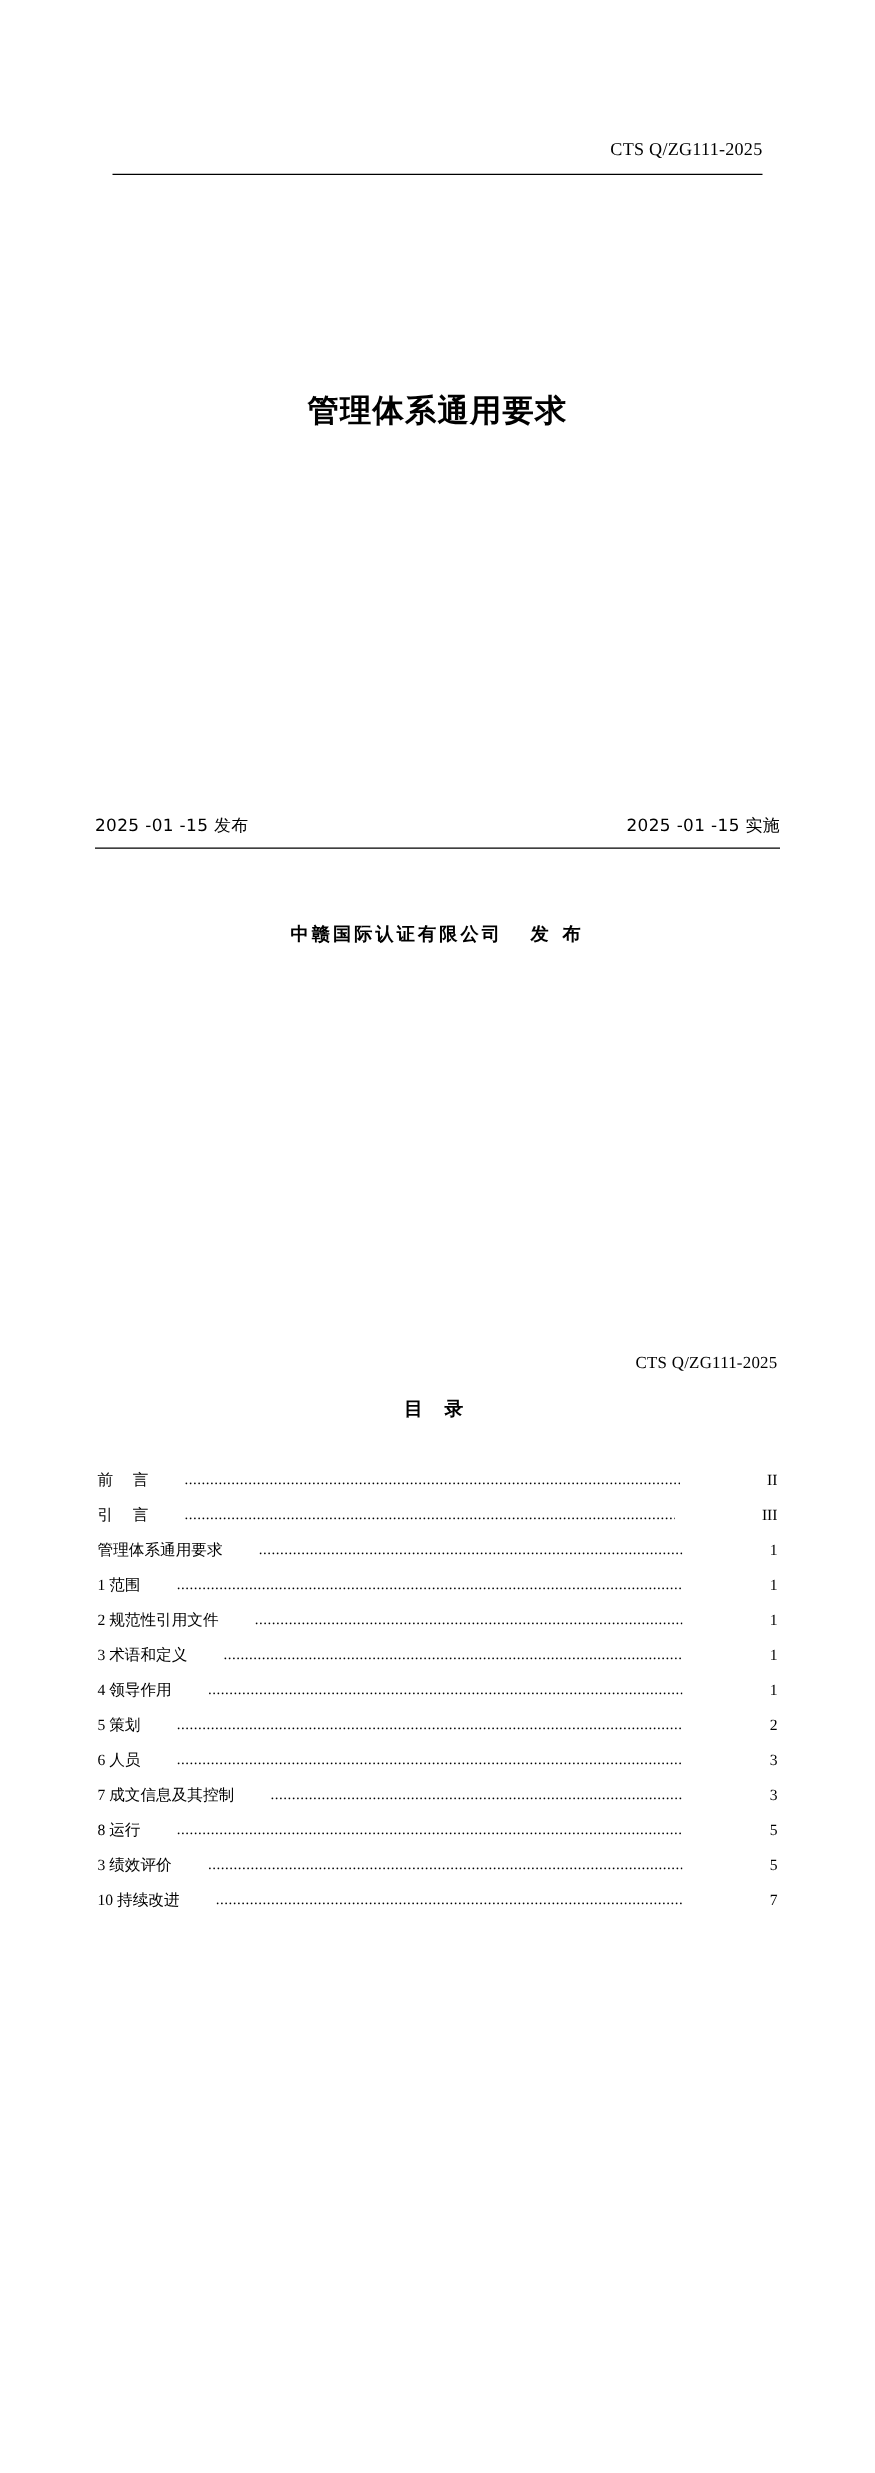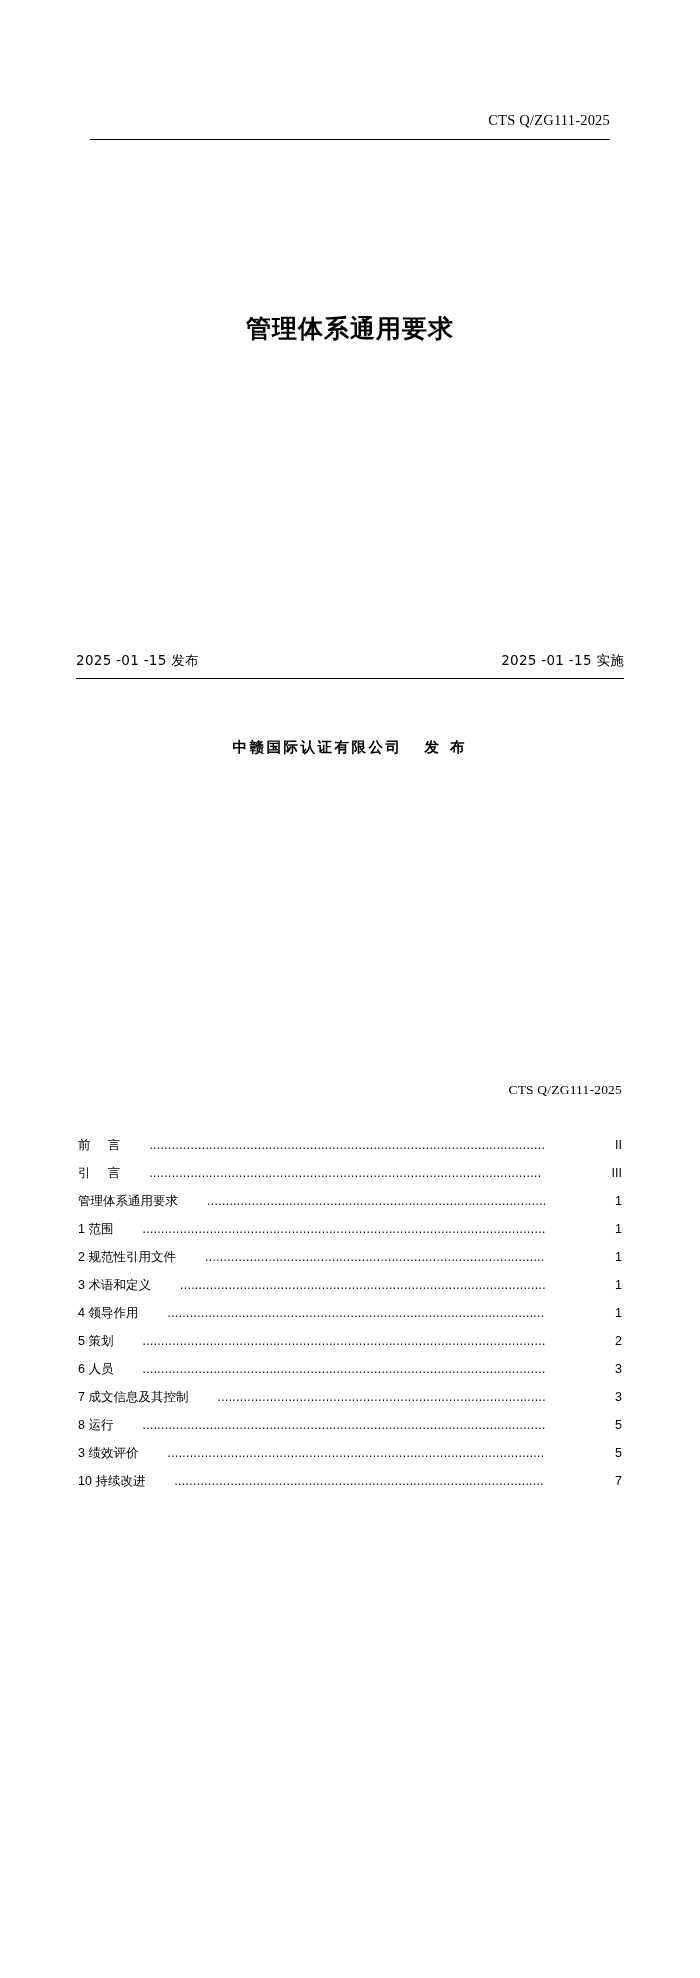--- a/index.html
+++ b/index.html
@@ -122,22 +122,22 @@
     font-weight: bold;
     font-size: 15px;
     letter-spacing: 6px;
     color: #000;
   }
   .toc-list {
     margin-top: 34px;
   }
   .toc-row {
     display: flex;
-    align-items: flex-end;
-    font-family: Liberation Sans, sans-serif;
+    align-items: flex-start;
+    font-family: Liberation Serif, serif;
     font-size: 12.5px;
     color: #000;
     padding: 6.2px 0;
     line-height: 1.25;
     gap: 25px;
   }
   .toc-row .label {
     white-space: pre;
     flex: 0 0 auto;
     padding-right: 2px;
@@ -184,20 +184,21 @@
   </div>
 
 </div>
 
 <div class="page toc">
 
   <div class="toc-header">
     <span>CTS Q/ZG111-2025</span>
   </div>
 
+  <div class="toc-title">目  录</div>
 
   <div class="toc-list">
 
     <div class="toc-row">
       <span class="label">前     言</span>
       <span class="leader">...............................................................................................................................................................................................................................</span>
       <span class="page-no">II</span>
     </div>
 
     <div class="toc-row">

